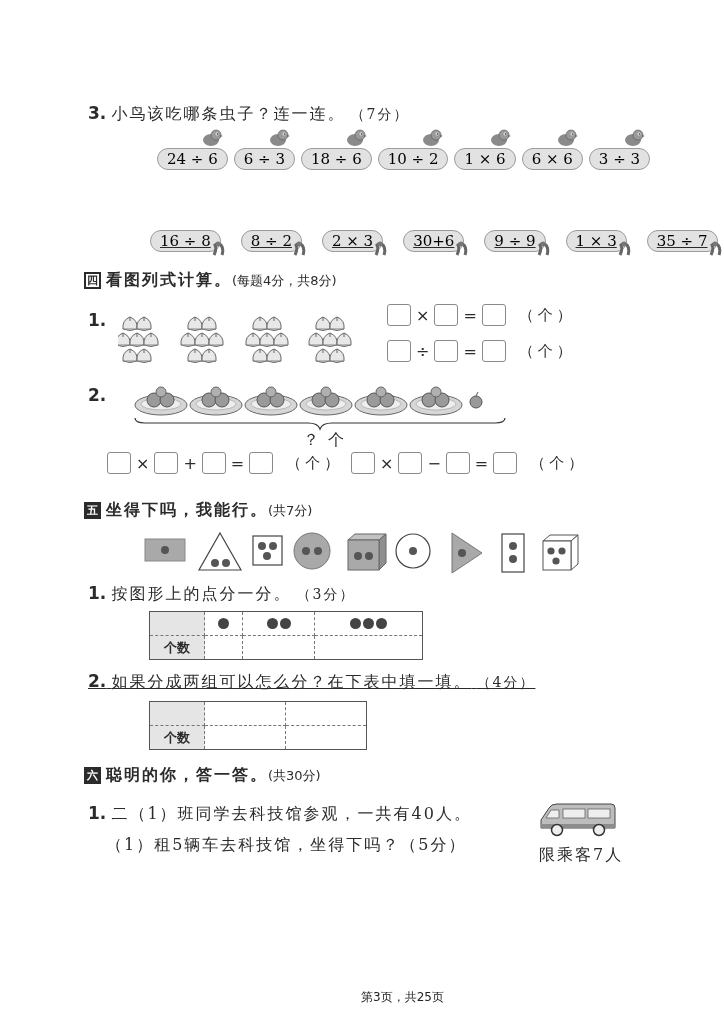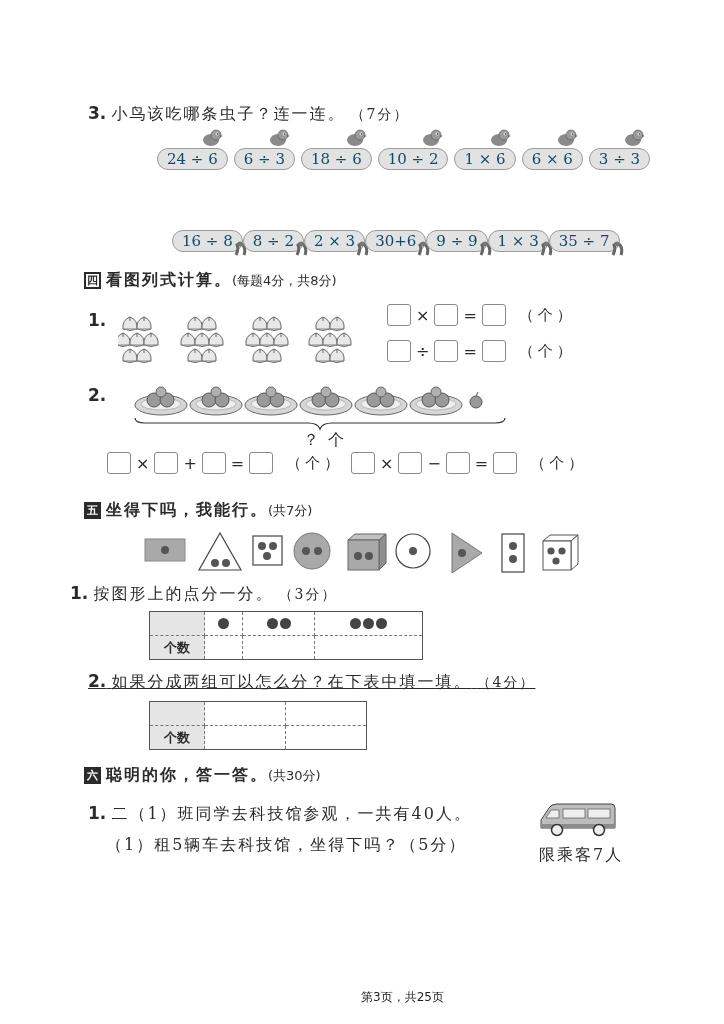--- a/index.html
+++ b/index.html
@@ -8,21 +8,21 @@
   .abs { position: absolute; }
   .qnum { font-family: "DejaVu Sans", "Liberation Sans", sans-serif; font-weight: bold; font-size: 17px; }
   .qtext { font-size: 16px; letter-spacing: 2px; }
   .sec-title { font-family: "DejaVu Sans", "Liberation Sans", sans-serif; font-weight: bold; font-size: 16px; letter-spacing: 2px; display: flex; align-items: center; }
   .sec-badge { display: inline-block; width: 17px; height: 17px; border: 2px solid #2b2b2b; font-size: 11px; line-height: 13px; text-align: center; margin-right: 5px; letter-spacing: 0; }
   .sec-badge.filled { background: #2b2b2b; color: #fff; }
   .sec-sub { font-weight: normal; font-size: 13px; letter-spacing: 0; font-family: "DejaVu Sans", "Liberation Sans", sans-serif; }
 
   
   .pill-row { display: flex; gap: 6px; }
-  .pill { height: 22px; border-radius: 11px; background: #e2e2e2; border: 1px solid #9a9a9a; font-size: 15px; padding: 0 9px; line-height: 20px; color: #0c4a6e; position: relative; white-space: nowrap; }
+  .pill { height: 22px; border-radius: 11px; background: #e2e2e2; border: 1px solid #9a9a9a; font-size: 15px; padding: 0 9px; line-height: 20px; color: #000000; position: relative; white-space: nowrap; }
   .bird { position: absolute; top: -20px; right: 4px; width: 22px; height: 18px; }
   .worm { position: absolute; right: -6px; bottom: -6px; width: 14px; height: 16px; }
 
   
   .box { display: inline-block; width: 24px; height: 22px; border: 1.5px solid #8a8a8a; border-radius: 3px; vertical-align: middle; background: #fff; }
   .eq { display: flex; align-items: center; gap: 5px; font-size: 16px; font-family: "DejaVu Sans", "Liberation Sans", sans-serif; }
   .eq .unit { margin-left: 8px; letter-spacing: 4px; font-family: "DejaVu Serif", serif; font-size: 15px; }
 
   
   table.grid { border-collapse: collapse; border: 1.5px solid #555; }
@@ -86,21 +86,21 @@
       </svg><span>6 × 6</span></div>
   <div class="pill"><svg class="bird" viewBox="0 0 22 18">
         <ellipse cx="10" cy="11" rx="8" ry="6" fill="#8a8a8a"></ellipse>
         <circle cx="15" cy="6" r="5" fill="#9a9a9a" stroke="#555" stroke-width="0.6"></circle>
         <circle cx="16" cy="5" r="1.4" fill="#fff"></circle>
         <circle cx="16.3" cy="5" r="0.7" fill="#000"></circle>
         <path d="M19 6 L22 7 L19 8Z" fill="#666"></path>
       </svg><span>3 ÷ 3</span></div>
 </div>
 
-<div class="abs pill-row" style="left:172px;top:230px;gap:0;">
+<div class="abs pill-row" style="left:150px;top:230px;gap:20px;text-decoration:underline;">
   <div class="pill"><span>16 ÷ 8</span><svg class="worm" viewBox="0 0 14 16">
         <path d="M2 14 Q5 8 3 4 Q6 1 9 4 Q12 8 10 14" fill="none" stroke="#666" stroke-width="3"></path>
         <circle cx="6" cy="3" r="2.5" fill="#777"></circle>
       </svg></div>
   <div class="pill"><span>8 ÷ 2</span><svg class="worm" viewBox="0 0 14 16">
         <path d="M2 14 Q5 8 3 4 Q6 1 9 4 Q12 8 10 14" fill="none" stroke="#666" stroke-width="3"></path>
         <circle cx="6" cy="3" r="2.5" fill="#777"></circle>
       </svg></div>
   <div class="pill"><span>2 × 3</span><svg class="worm" viewBox="0 0 14 16">
         <path d="M2 14 Q5 8 3 4 Q6 1 9 4 Q12 8 10 14" fill="none" stroke="#666" stroke-width="3"></path>
@@ -258,21 +258,21 @@
     <circle cx="373" cy="29" r="4" fill="#555"></circle>
 
   <path d="M403 11 L410 5 L438 5 L431 11 Z" fill="#fff" stroke="#555"></path>
   <path d="M431 11 L438 5 L438 34 L431 40 Z" fill="#fff" stroke="#555"></path>
   <rect x="403" y="11" width="28" height="29" fill="#fff" stroke="#555"></rect>
   <circle cx="411" cy="21" r="3.6" fill="#555"></circle>
     <circle cx="422" cy="21" r="3.6" fill="#555"></circle>
     <circle cx="416" cy="31" r="3.6" fill="#555"></circle>
 </svg>
 
-<div class="abs" style="left:70px;top:583px;">
+<div class="abs" style="left:88px;top:583px;">
   <span class="qnum">1.</span>
   <span class="qtext">按图形上的点分一分。</span>
   <span class="qtext" style="font-size:14px;">（3分）</span>
 </div>
 
 <table class="abs grid" style="left:149px;top:611px;width:274px;">
   <tbody>
       <tr>
     <td class="hd"></td>
     <td><span class="dot"></span></td>

